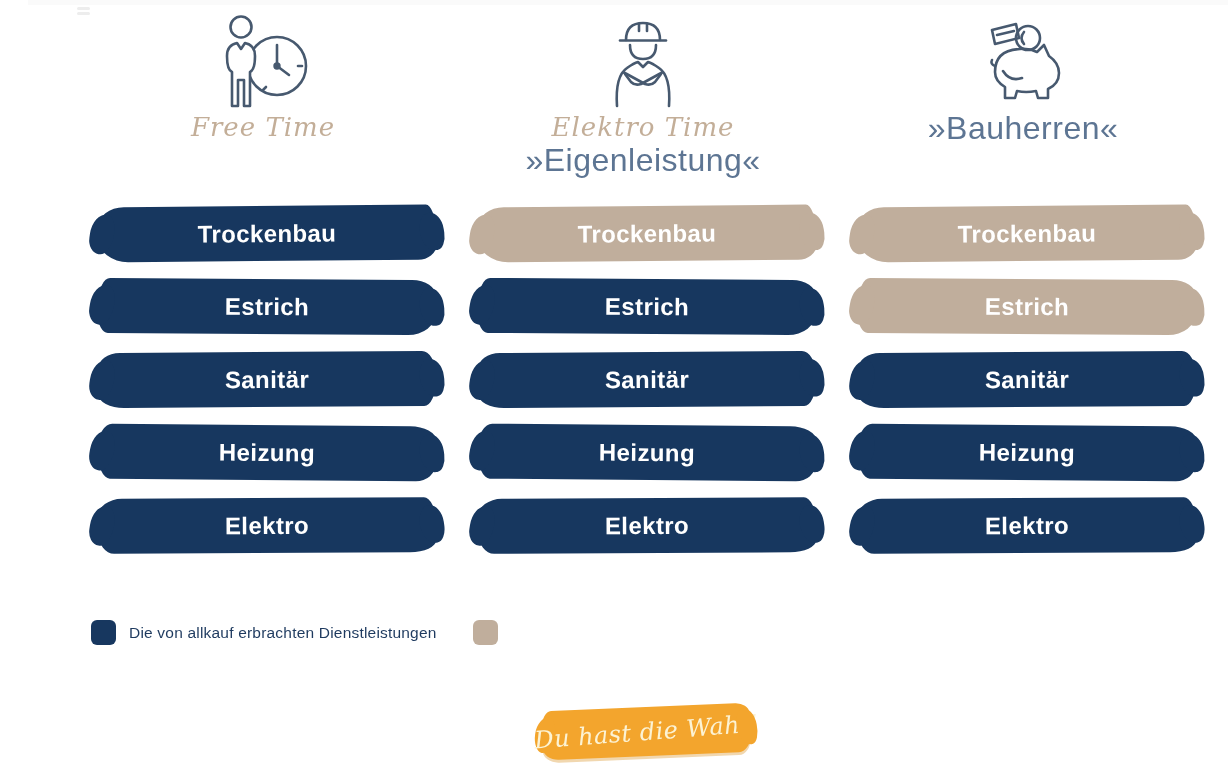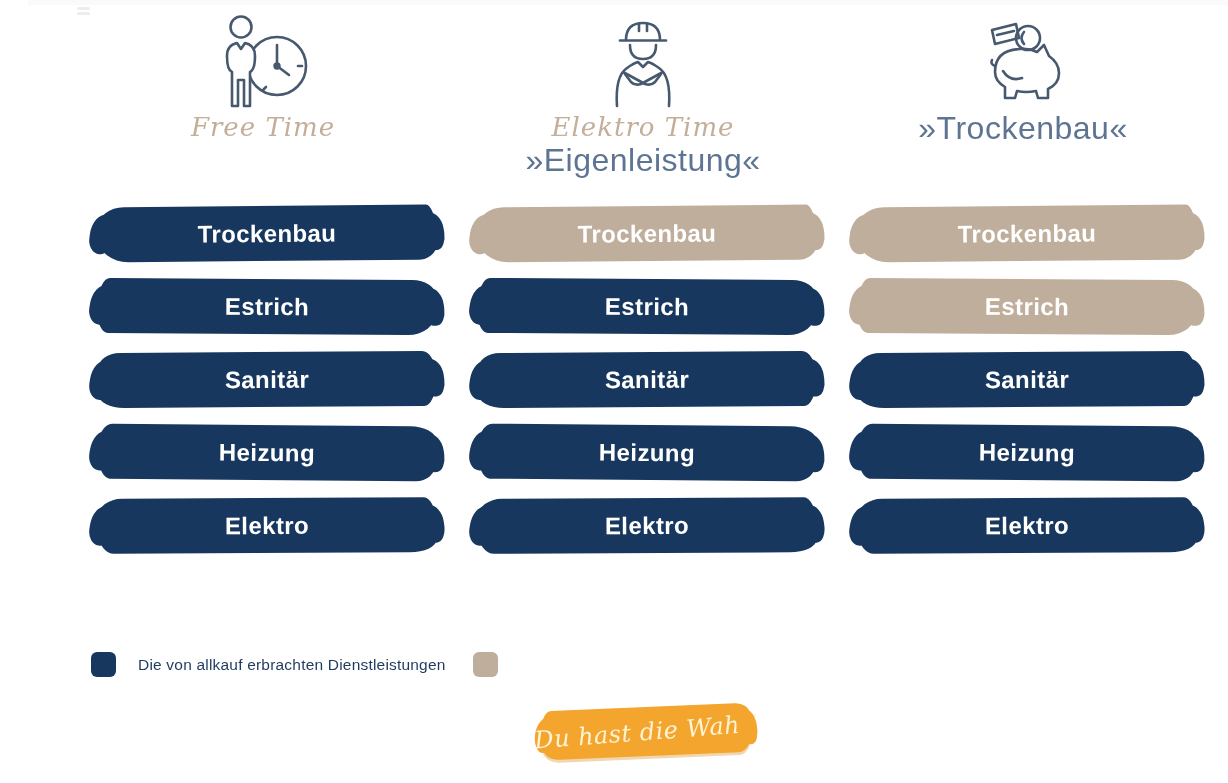--- a/index.html
+++ b/index.html
@@ -37,21 +37,21 @@
     background:inherit;border-radius:60% 40% 50% 50%/55% 45% 60% 40%;transform:rotate(9deg);}
   .bar::after{content:"";position:absolute;right:-8px;top:8px;width:24px;height:38px;
     background:inherit;border-radius:45% 55% 40% 60%/50% 50% 45% 55%;transform:rotate(-8deg);}
   .bar:nth-child(1){transform:rotate(-.5deg);border-radius:26px 10px 18px 30px/20px 28px 14px 24px;}
   .bar:nth-child(2){transform:rotate(.4deg);border-radius:12px 24px 28px 10px/26px 16px 22px 18px;}
   .bar:nth-child(3){transform:rotate(-.4deg);border-radius:22px 14px 12px 26px/16px 24px 26px 14px;}
   .bar:nth-child(4){transform:rotate(.5deg);border-radius:14px 26px 20px 12px/24px 14px 18px 26px;}
   .bar:nth-child(5){transform:rotate(-.3deg);border-radius:24px 12px 26px 16px/18px 26px 12px 22px;}
   .bar-label{font-size:24px;font-weight:700;color:#fff;letter-spacing:.4px;}
 
-  .legend-item{position:absolute;top:652px;display:flex;align-items:center;gap:22px;}
+  .legend-item{position:absolute;top:620px;display:flex;align-items:center;gap:13px;}
   .legend-item.li-1{left:63px;} .legend-item.li-2{left:445px;}
   .swatch{width:25px;height:25px;border-radius:6px;flex:0 0 auto;}
   .legend-label{font-size:15.5px;color:var(--legend_text,#1e3a5f);letter-spacing:.2px;}
 
   .banner{
     position:absolute;left:514px;top:707px;width:208px;height:49px;
     background:var(--orange,#f3a52d);transform:rotate(-2.4deg);
     border-radius:10px 14px 12px 16px/18px 10px 16px 12px;
     display:flex;align-items:center;justify-content:center;
     box-shadow:0 3px 0 rgba(214,140,25,.35);
@@ -149,21 +149,21 @@
       <svg class="icon-svg" width="115" height="96" viewBox="0 0 115 96" fill="none" stroke-width="2.6" stroke-linecap="round" stroke-linejoin="round">
         <path d="M26,16 L50,10 L53,24 L29,30 Z"></path>
         <path d="M31,21 L48,17"></path>
         <circle cx="62" cy="24" r="12"></circle>
         <path d="M58,18 Q53,24 58,30"></path>
         <path d="M29,58 Q29,36 54,35 Q63,34 71,38 L78,31 L83,42 Q93,49 93,59 Q93,70 82,75 L82,84 L72,84 L70,77 Q60,79 51,77 L49,84 L39,84 L39,73 Q29,67 29,58 Z"></path>
         <path d="M37,57 Q44,68 56,64"></path>
         <path d="M29,52 Q24,50 26,46"></path>
       </svg>
     </div>
-    <div class="column-title">»Trockenbau«</div>
+    <div class="column-title">»Bauherren«</div>
     <div class="bars">
       <div class="bar fill-tan">
           <span class="bar-label">Trockenbau</span>
         </div>
       <div class="bar fill-tan">
           <span class="bar-label">Estrich</span>
         </div>
       <div class="bar fill-navy">
           <span class="bar-label">Sanitär</span>
         </div>

